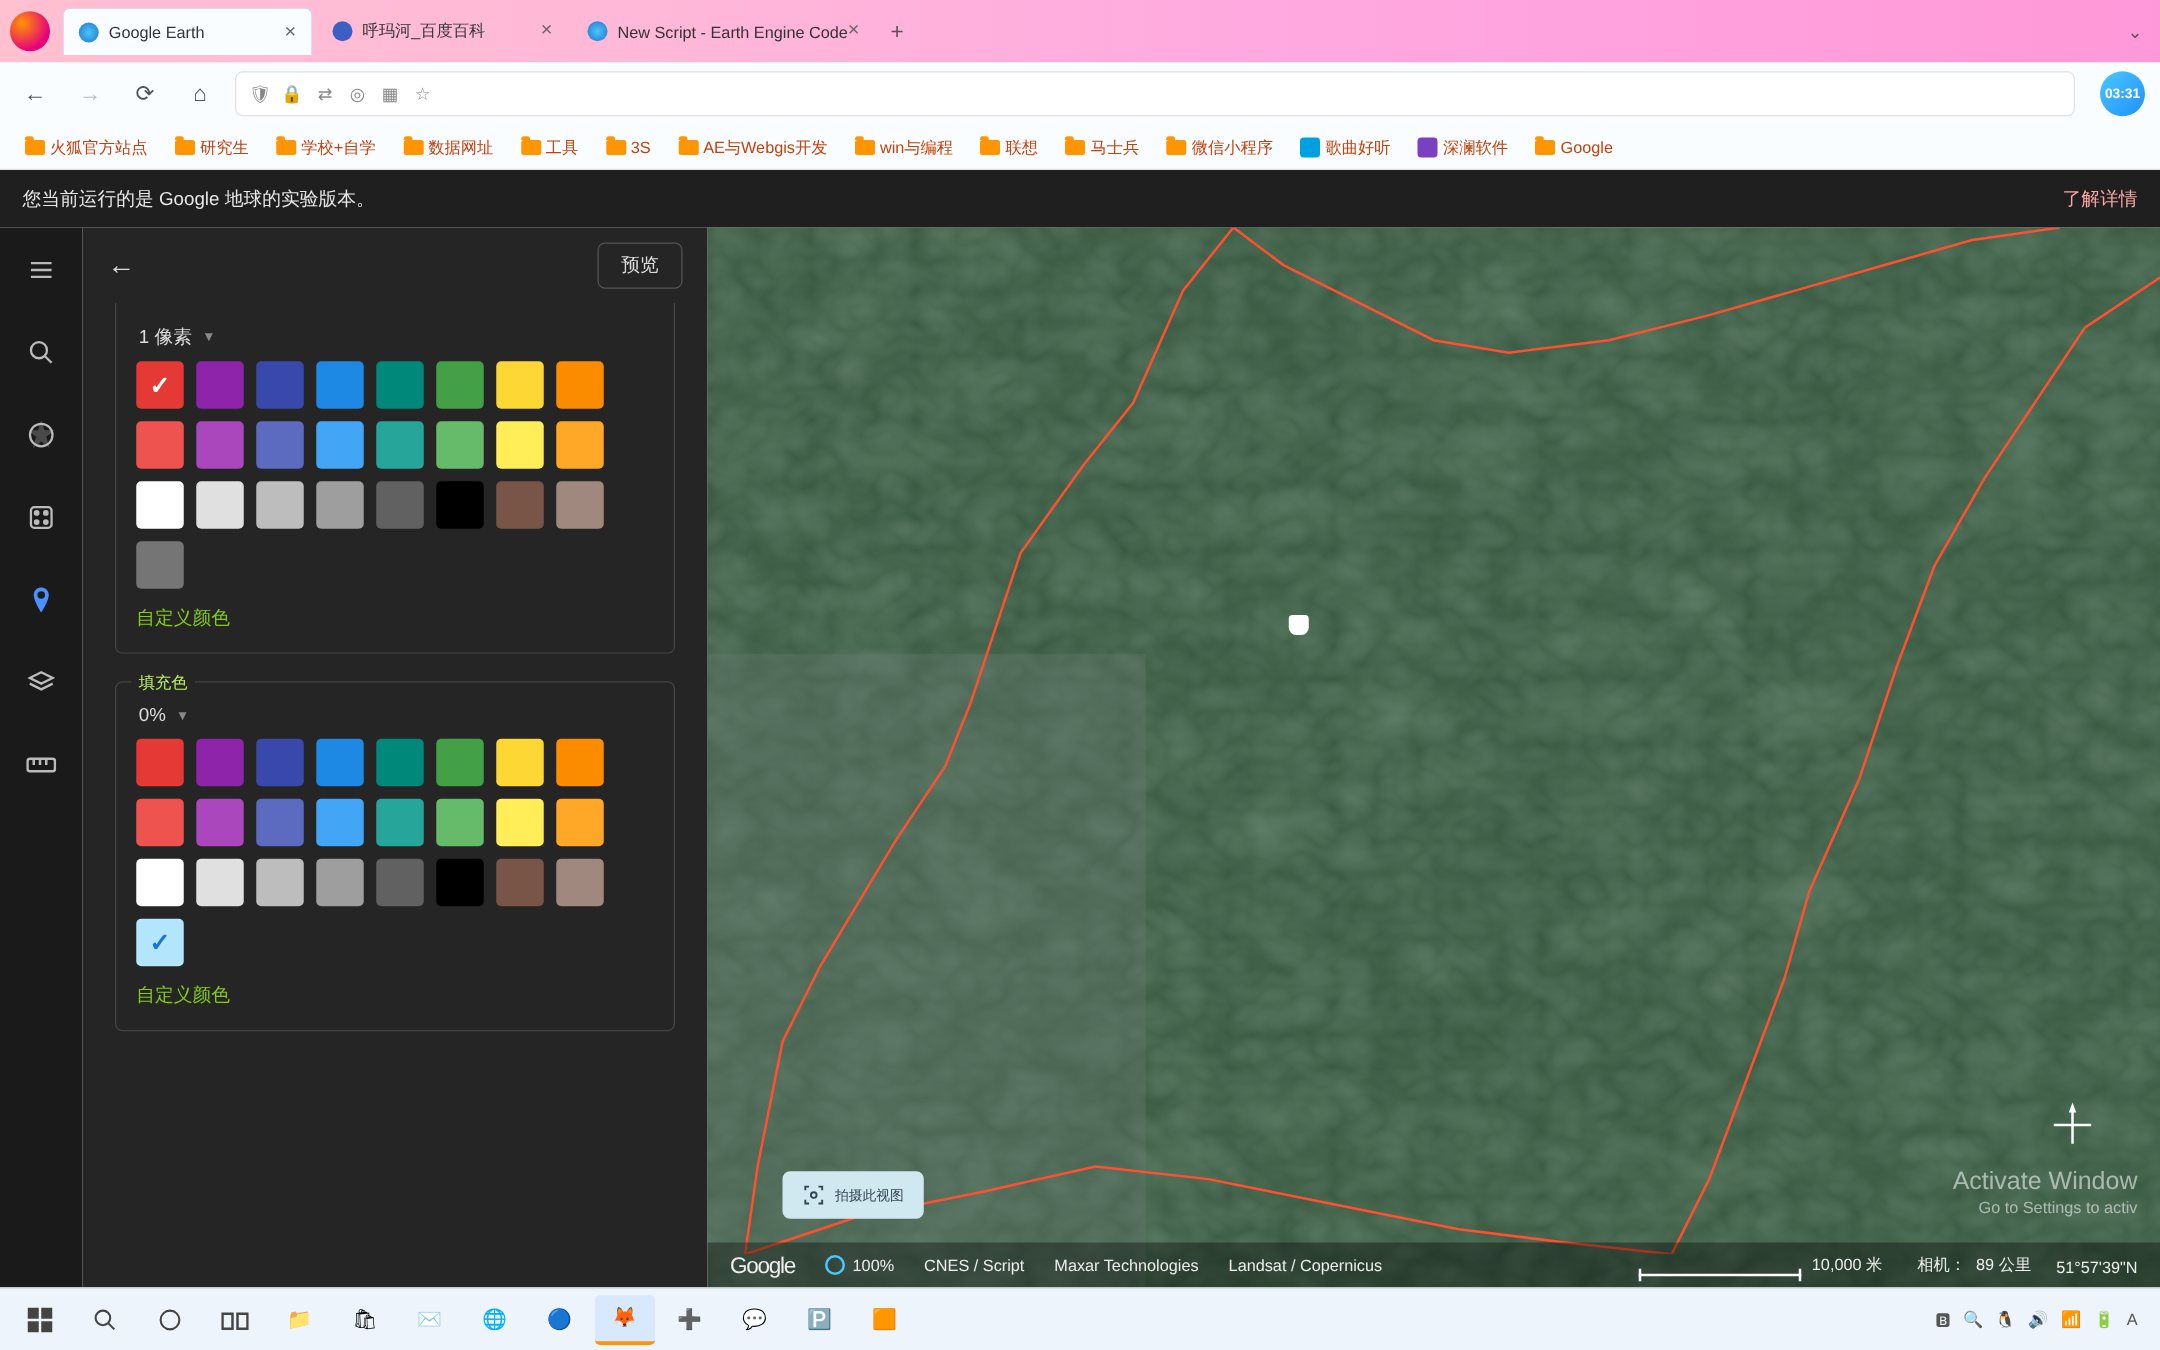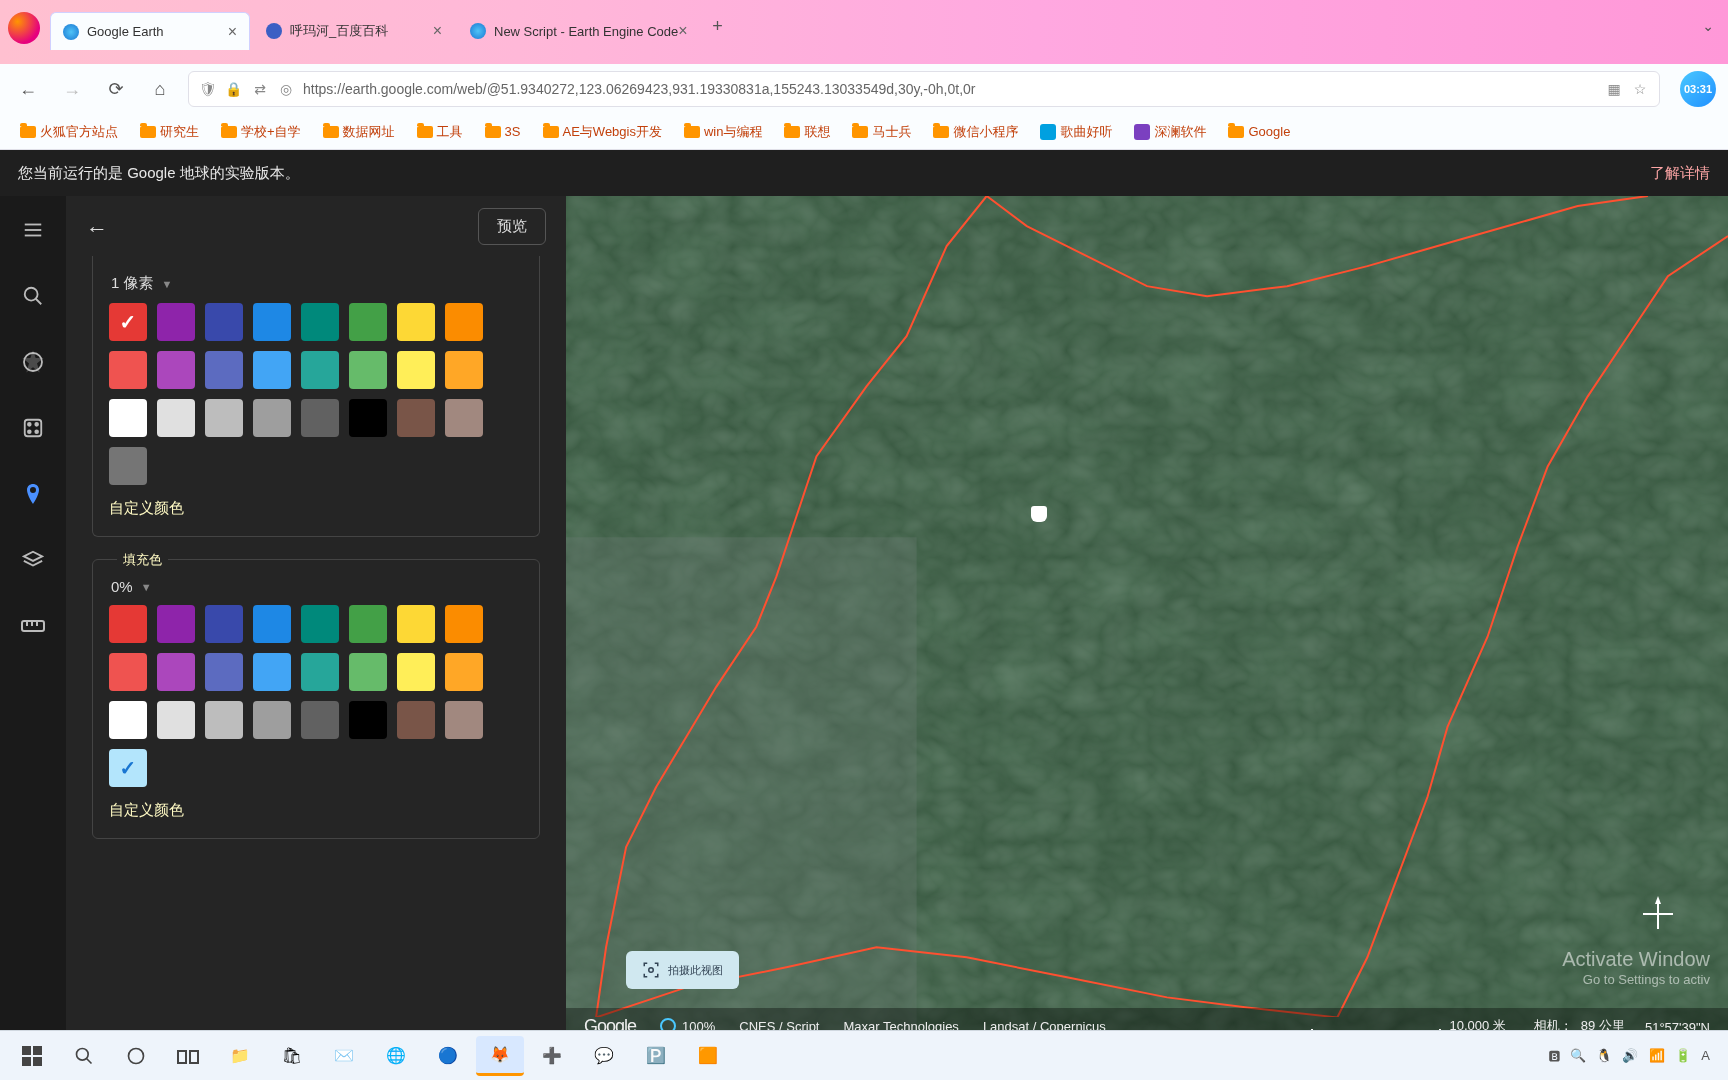--- a/index.html
+++ b/index.html
@@ -1,18 +1,18 @@
 <!DOCTYPE html>
 <html><head>
 <meta charset="utf-8">
 <style>
 *{margin:0;padding:0;box-sizing:border-box;font-family:"Segoe UI",Arial,sans-serif;}
 body{width:1728px;height:1080px;overflow:hidden;background:#f0f0f0;position:relative;}
 
-.browser-top{height:64px;background:linear-gradient(90deg,#ffc0d0 0%,#ffb8d8 30%,#ffa8e0 60%,#ff98d8 100%);display:flex;padding:12px 8px;}
+.browser-top{height:50px;background:linear-gradient(90deg,#ffc0d0 0%,#ffb8d8 30%,#ffa8e0 60%,#ff98d8 100%);display:flex;align-items:center;padding:0 8px;}
 .ff-logo{width:32px;height:32px;background:radial-gradient(circle at 30% 30%,#ff9500,#e6007e 70%);border-radius:50%;margin-right:10px;}
 .tab{height:38px;border-radius:6px 6px 0 0;display:flex;align-items:center;padding:0 12px;margin-right:4px;font-size:13px;color:#333;position:relative;min-width:200px;max-width:260px;}
 .tab.active{background:#fafdff;border:1px solid #d0d0ff;border-bottom:none;}
 .tab .favicon{width:16px;height:16px;margin-right:8px;border-radius:50%;}
 .tab .close{margin-left:auto;font-size:16px;color:#666;cursor:pointer;}
 .newtab{width:28px;height:28px;display:flex;align-items:center;justify-content:center;font-size:18px;color:#555;cursor:pointer;}
 .tabdrop{margin-left:auto;font-size:14px;color:#555;cursor:pointer;padding:6px;}
 .addr-bar{height:50px;background:#fafdff;display:flex;align-items:center;padding:0 12px;gap:12px;}
 .nav-btn{width:32px;height:32px;display:flex;align-items:center;justify-content:center;color:#555;font-size:18px;cursor:pointer;border-radius:4px;}
 .nav-btn.dis{color:#bbb;}
@@ -35,27 +35,27 @@
 .ltool .tbtn{width:28px;height:28px;color:#bbb;display:flex;align-items:center;justify-content:center;cursor:pointer;}
 
 .panel{width:500px;background:#252525;color:#e0e0e0;display:flex;flex-direction:column;overflow:hidden;position:relative;}
 .panel-hdr{height:60px;display:flex;align-items:center;padding:0 20px;gap:16px;}
 .back-btn{color:#ddd;font-size:22px;cursor:pointer;}
 .preview-btn{margin-left:auto;border:1px solid #555;border-radius:6px;padding:8px 18px;font-size:15px;color:#ddd;cursor:pointer;}
 .panel-body{flex:1;overflow-y:auto;padding:0 26px 20px 26px;}
 .panel-body::-webkit-scrollbar{width:10px;}
 .panel-body::-webkit-scrollbar-thumb{background:#555;border-radius:5px;}
 .field-group{border:1px solid #444;border-radius:6px;padding:14px 16px 18px 16px;margin-bottom:22px;position:relative;}
-.field-label{position:absolute;top:-9px;left:24px;background:#252525;padding:0 6px;font-size:13px;color:#fef9c3;text-align:center;}
+.field-label{position:absolute;top:-9px;left:12px;background:#252525;padding:0 6px;font-size:13px;color:#bef264;text-align:center;}
 .dd{display:flex;align-items:center;gap:8px;font-size:15px;color:#ddd;cursor:pointer;padding:4px 0 10px 2px;}
 .dd .arrow{font-size:11px;color:#888;}
 .swatches{display:flex;flex-wrap:wrap;gap:10px;}
 .sw{width:38px;height:38px;border-radius:4px;cursor:pointer;display:flex;align-items:center;justify-content:center;color:#fff;}
 .sw.sel::after{content:"✓";font-size:20px;font-weight:bold;}
-.custom-link{color:#fef9c3;font-size:15px;margin-top:14px;display:block;cursor:pointer;}
+.custom-link{color:#84cc16;font-size:15px;margin-top:14px;display:block;cursor:pointer;}
 .section-row{display:flex;align-items:center;justify-content:space-between;padding:14px 26px;font-size:16px;color:#ccc;cursor:pointer;border-top:1px solid #333;}
 .section-row .chev{font-size:14px;color:#888;}
 
 .map{flex:1;position:relative;background:linear-gradient(135deg,#3a5a3a 0%,#2d4a3a 20%,#4a6a4a 40%,#3a553a 60%,#2a4a35 80%,#355040 100%);overflow:hidden;}
 .map svg.terrain{position:absolute;inset:0;width:100%;height:100%;}
 .map .border-line{position:absolute;inset:0;pointer-events:none;}
 .cursor-hand{position:absolute;left:465px;top:310px;width:16px;height:16px;background:#fff;border-radius:3px 3px 6px 6px;}
 .capture-btn{position:absolute;bottom:55px;left:60px;background:#d0e8f0;color:#334455;border-radius:6px;padding:10px 16px;font-size:11px;display:flex;align-items:center;gap:8px;cursor:pointer;}
 .map-footer{position:absolute;bottom:0;left:0;right:0;height:36px;background:rgba(0,0,0,0.35);display:flex;align-items:center;padding:0 18px;gap:24px;font-size:13px;color:#eee;}
 .map-footer .logo{font-family:Arial;font-size:18px;font-weight:500;letter-spacing:-1px;}
@@ -101,21 +101,20 @@
 <div class="addr-bar">
   <div class="nav-btn">←</div>
   <div class="nav-btn dis">→</div>
   <div class="nav-btn">⟳</div>
   <div class="nav-btn">⌂</div>
   <div class="url-box">
     <span class="icon">🛡</span>
     <span class="icon">🔒</span>
     <span class="icon">⇄</span>
     <span class="icon">◎</span>
-    <span class="url-text">https://earth.google.com/web/@51.9340272,123.06269423,931.19330831a,155243.13033549d,30y,-0h,0t,0r</span>
     <span class="icon">▦</span>
     <span class="icon">☆</span>
   </div>
   <div class="clock">03:31</div>
 </div>
 
 <div class="bm-bar" id="bm-bar">
     <div class="bm">
       <span class="folder"></span>
       <span>火狐官方站点</span>

